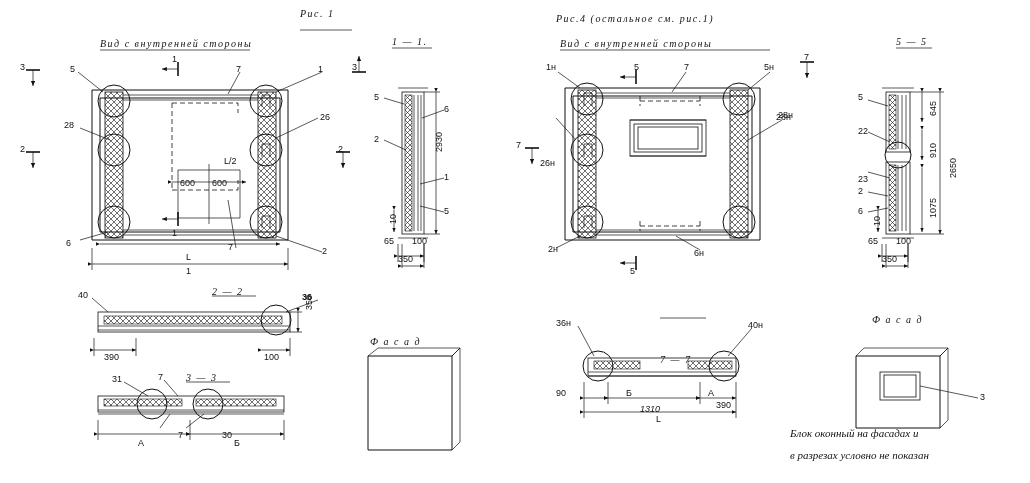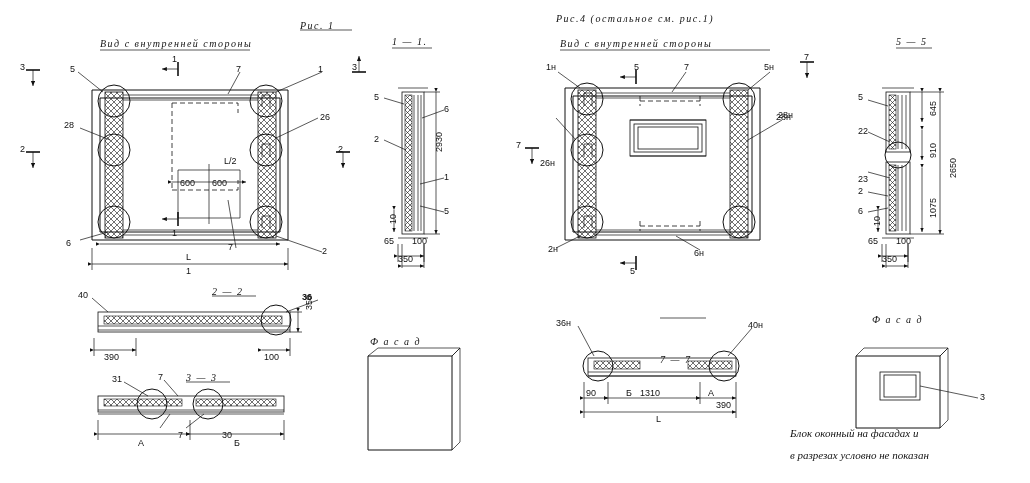--- a/index.html
+++ b/index.html
@@ -237,21 +237,21 @@
   <path class="s" d="M856,356 L940,356 L940,428 L856,428 Z"></path>
   <path class="t" d="M856,356 L864,348 L948,348 L940,356"></path>
   <path class="t" d="M940,356 L948,348 L948,420 L940,428"></path>
   <rect x="880" y="372" width="40" height="28" class="fillw"></rect>
   <rect x="884" y="375" width="32" height="22" class="fillw"></rect>
   <path class="t" d="M920,386 L978,398"></path>
 
   <path class="t" d="M790,430 L1026,430" opacity="0"></path>
 </svg>
 
-<div class="ttl hand" style="left:300px;top:20px;">Рис. 1</div>
+<div class="ttl hand" style="left:300px;top:8px;">Рис. 1</div>
 <div class="ttl hand" style="left:100px;top:38px;">Вид с внутренней стороны</div>
 <div class="ttl hand" style="left:392px;top:36px;">1 — 1.</div>
 <div class="ttl hand" style="left:556px;top:13px;font-style:italic;">Рис.4 (остальное см. рис.1)</div>
 <div class="ttl hand" style="left:560px;top:38px;">Вид с внутренней стороны</div>
 <div class="ttl hand" style="left:896px;top:36px;">5 — 5</div>
 <div class="ttl hand" style="left:212px;top:286px;">2 — 2</div>
 <div class="ttl hand" style="left:186px;top:372px;">3 — 3</div>
 <div class="ttl hand" style="left:660px;top:308px;margin-top:46px;">7 — 7</div>
 <div class="ttl hand" style="left:370px;top:336px;">Ф а с а д</div>
 <div class="ttl hand" style="left:872px;top:314px;">Ф а с а д</div>
@@ -322,23 +322,23 @@
 
 <div class="num" style="left:112px;top:374px;">31</div>
 <div class="num" style="left:158px;top:372px;">7</div>
 <div class="num" style="left:222px;top:430px;">30</div>
 <div class="num" style="left:178px;top:430px;">7</div>
 <div class="num" style="left:138px;top:438px;">A</div>
 <div class="num" style="left:234px;top:438px;">Б</div>
 
 <div class="num" style="left:556px;top:318px;">36н</div>
 <div class="num" style="left:748px;top:320px;">40н</div>
-<div class="num" style="left:586px;top:388px;text-align:center;">90</div>
+<div class="num" style="left:556px;top:388px;text-align:center;">90</div>
 <div class="num" style="left:626px;top:388px;">Б</div>
-<div class="num" style="left:640px;top:388px;">1310</div>
+<div class="num" style="left:640px;top:404px;font-style:italic;">1310</div>
 <div class="num" style="left:708px;top:388px;">A</div>
 <div class="num" style="left:714px;top:388px;opacity:0;">A</div>
 <div class="num" style="left:716px;top:400px;">390</div>
 <div class="num" style="left:656px;top:414px;">L</div>
 
 <div class="num" style="left:980px;top:392px;">3</div>
 
 <div class="lbl hand" style="left:790px;top:428px;font-size:11px;">Блок оконный  на  фасадах и</div>
 <div class="lbl hand" style="left:790px;top:450px;font-size:11px;">в разрезах  условно  не показан</div>
 

